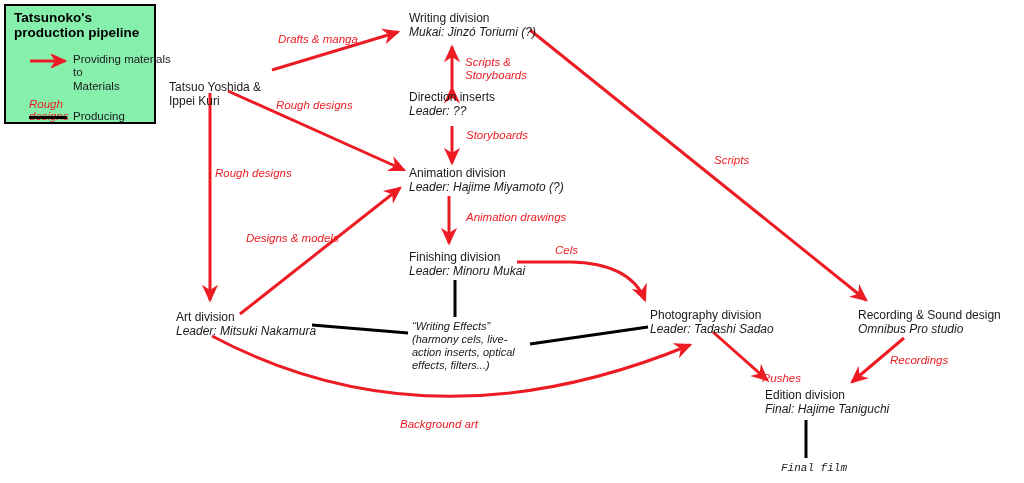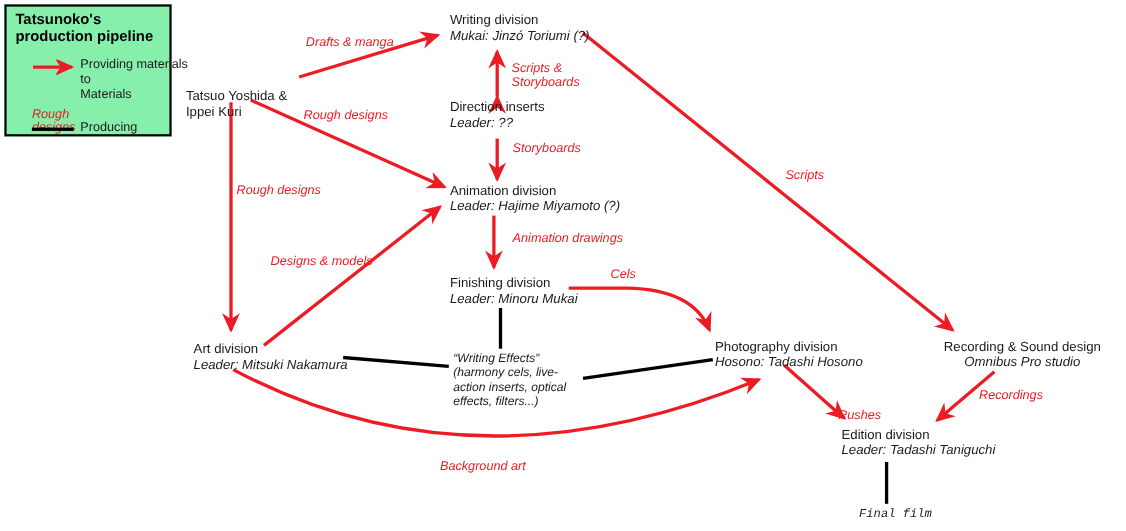--- a/index.html
+++ b/index.html
@@ -31,21 +31,21 @@
     font-style:italic;line-height:12px;margin-top:24px;
   }
   .legend-blackline{
     position:absolute;left:8px;width:38px;height:3px;background:#000;
   }
 
   
   .node{position:absolute;color:#1a1a1a;}
   .node .l1{font-size:12px;line-height:14px;white-space:nowrap;}
   .node .l2{font-size:12px;line-height:14px;font-style:italic;white-space:nowrap;}
-  .node.center{text-align:center;}
+  .node.center{text-align:left;}
 
   .sfx{position:absolute;width:104px;color:#1a1a1a;font-style:italic;font-size:11px;line-height:13px;}
 
   
   .elabel{
     position:absolute;color:#ED1C24;font-style:italic;font-size:11.5px;
     line-height:13px;white-space:nowrap;
   }
   .finalfilm{position:absolute;font-style:italic;font-size:11px;color:#1a1a1a;}
 </style>
@@ -149,31 +149,31 @@
     <div class="l2">Leader: Minoru Mukai</div>
   </div>
 
   <div class="node" style="left:176px;top:310px;">
     <div class="l1">Art division</div>
     <div class="l2">Leader: Mitsuki Nakamura</div>
   </div>
 
   <div class="node" style="left:650px;top:308px;">
     <div class="l1">Photography division</div>
-    <div class="l2">Hosono: Tadashi Hosono</div>
+    <div class="l2">Leader: Tadashi Sadao</div>
   </div>
 
   <div class="node center" style="left:858px;top:308px;">
     <div class="l1">Recording &amp; Sound design</div>
     <div class="l2">Omnibus Pro studio</div>
   </div>
 
   <div class="node" style="left:765px;top:388px;">
     <div class="l1">Edition division</div>
-    <div class="l2">Leader: Tadashi Taniguchi</div>
+    <div class="l2">Final: Hajime Taniguchi</div>
   </div>
 
   <div class="sfx" style="left:412px;top:320px;">
     <div>“Writing Effects”</div>
     <div>(harmony cels, live-action inserts, optical effects, filters...)</div>
   </div>
 
   <div class="finalfilm" style="left:781px;top:462px;font-family:Liberation Mono, monospace;">Final film</div>
 
   <div class="elabel" style="left:278px;top:33px;">Drafts &amp; manga</div>

